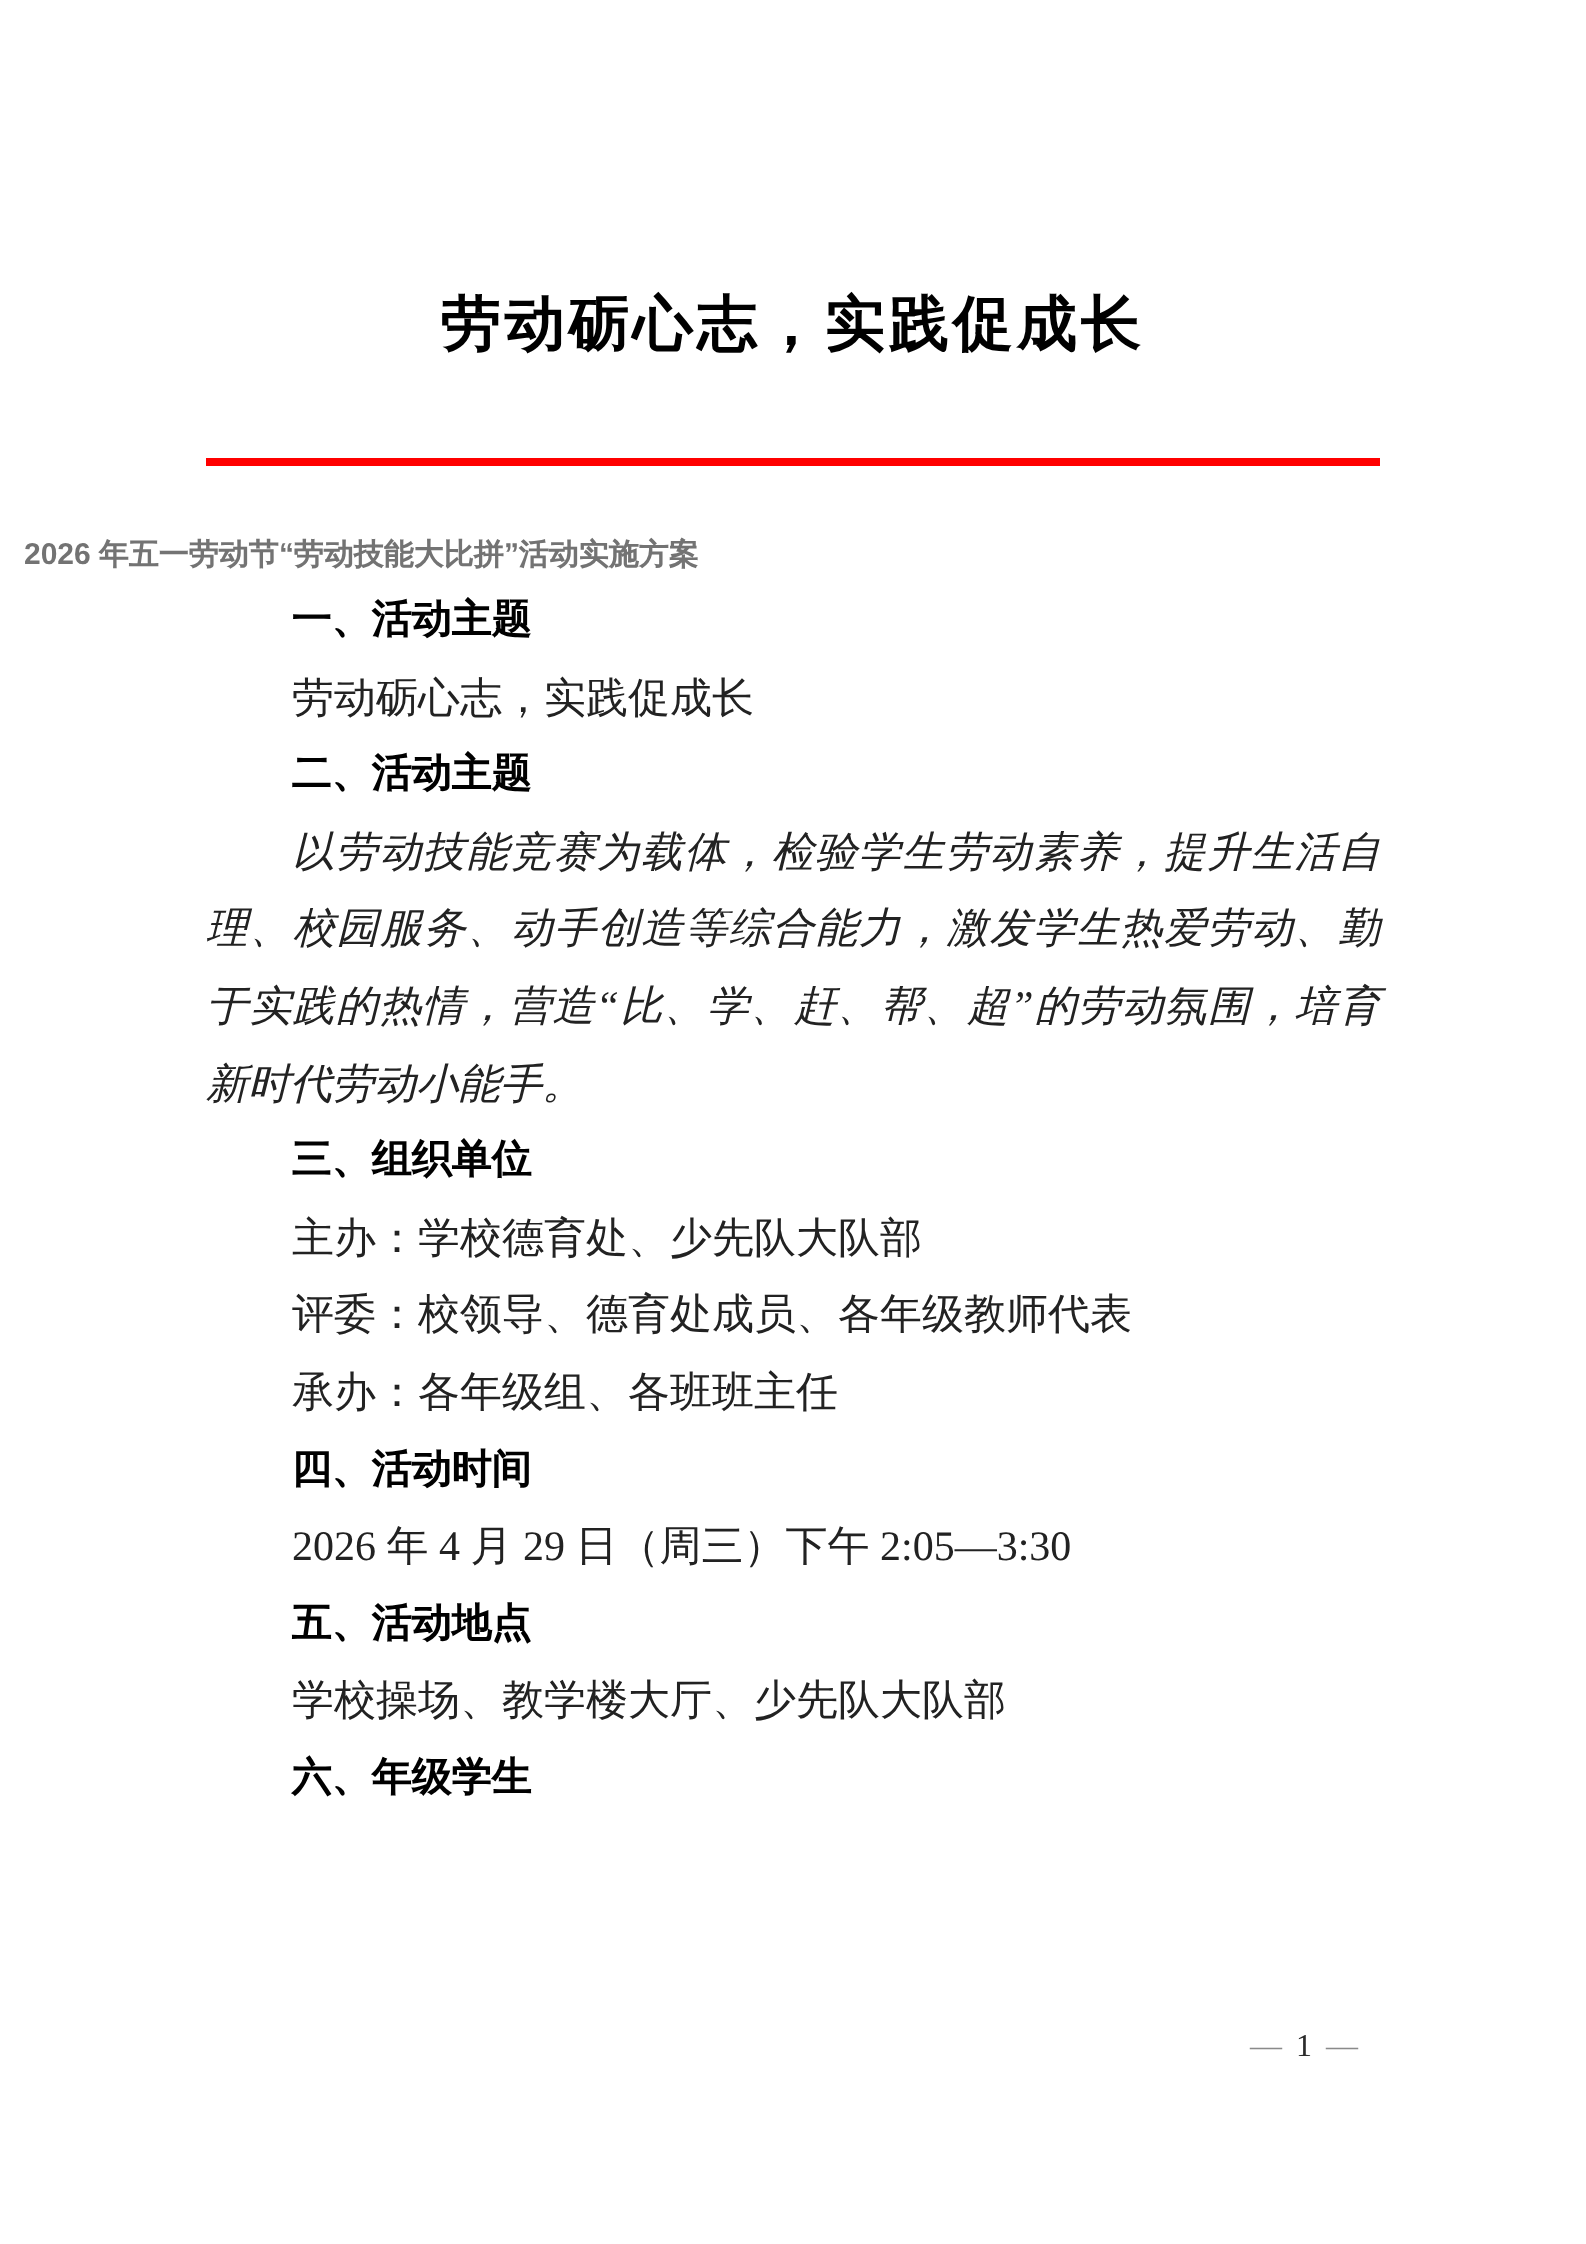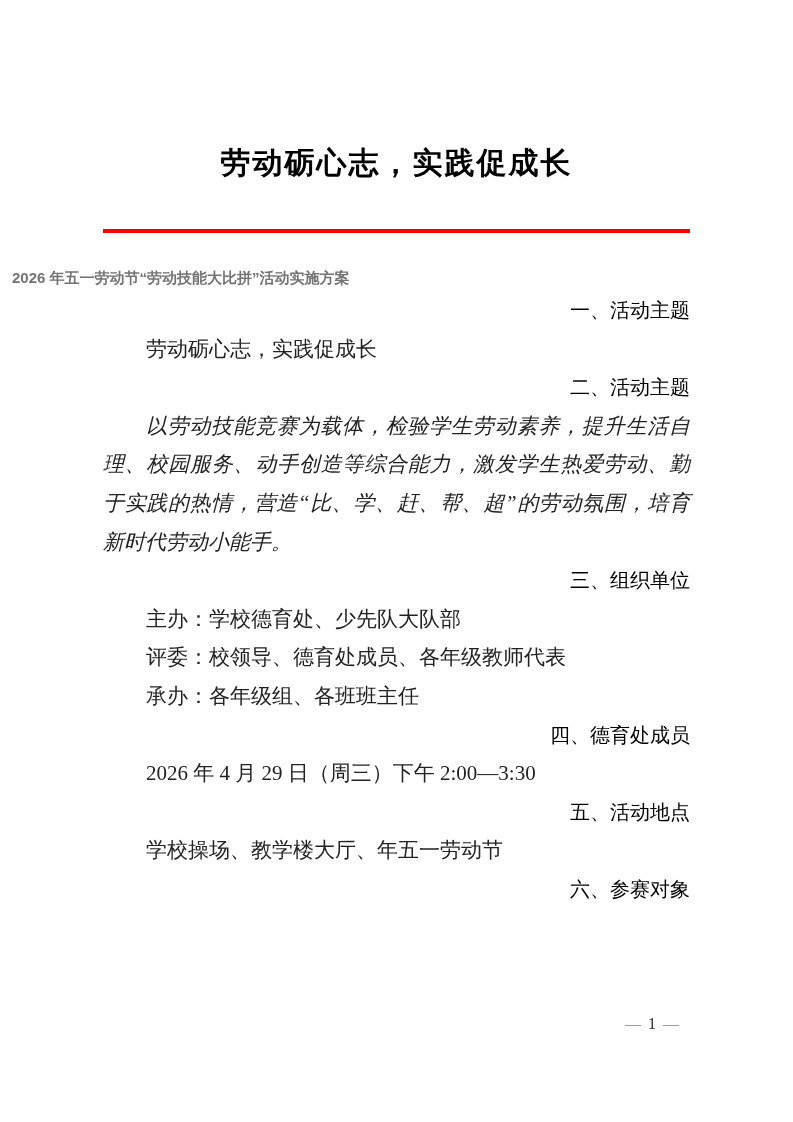--- a/index.html
+++ b/index.html
@@ -54,24 +54,23 @@
     width: 587px;
     font-size: 21px;
     line-height: 38.6px;
   }
   .content p {
     margin: 0;
     text-indent: 43px; 
   }
   .sec-heading {
     font-family: "Liberation Sans", "DejaVu Sans", sans-serif;
-    font-weight: normal;
+    font-weight: bold;
     font-size: 20px;
     color: #000000;
-    text-align: right;
   }
   .body-par { color: #222222; }
   .justify {
     text-align: justify;
     text-align-last: left;
     font-style: italic;
   }
   .page-number {
     position: absolute;
     top: 1012px;
@@ -102,27 +101,27 @@
     <p class="body-par">劳动砺心志，实践促成长</p>
 
     <p class="sec-heading">二、活动主题</p>
     <p class="body-par justify">以劳动技能竞赛为载体，检验学生劳动素养，提升生活自理、校园服务、动手创造等综合能力，激发学生热爱劳动、勤于实践的热情，营造“比、学、赶、帮、超”的劳动氛围，培育新时代劳动小能手。</p>
 
     <p class="sec-heading">三、组织单位</p>
     <p class="body-par">主办：学校德育处、少先队大队部</p>
     <p class="body-par">评委：校领导、德育处成员、各年级教师代表</p>
     <p class="body-par">承办：各年级组、各班班主任</p>
 
-    <p class="sec-heading">四、德育处成员</p>
-    <p class="body-par">2026 年 4 月 29 日（周三）下午 2:00—3:30</p>
+    <p class="sec-heading">四、活动时间</p>
+    <p class="body-par">2026 年 4 月 29 日（周三）下午 2:05—3:30</p>
 
     <p class="sec-heading">五、活动地点</p>
-    <p class="body-par">学校操场、教学楼大厅、年五一劳动节</p>
+    <p class="body-par">学校操场、教学楼大厅、少先队大队部</p>
 
-    <p class="sec-heading">六、参赛对象</p>
+    <p class="sec-heading">六、年级学生</p>
 
   </div>
 
   <div class="page-number">
     <span class="dash">—</span><span class="num">1</span><span class="dash">—</span>
   </div>
 
 </div>
 
 </body></html>

